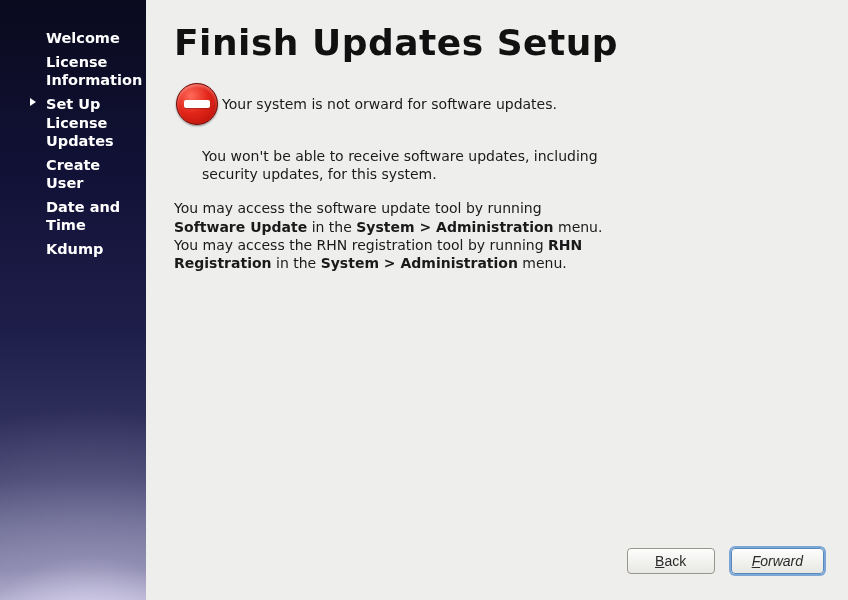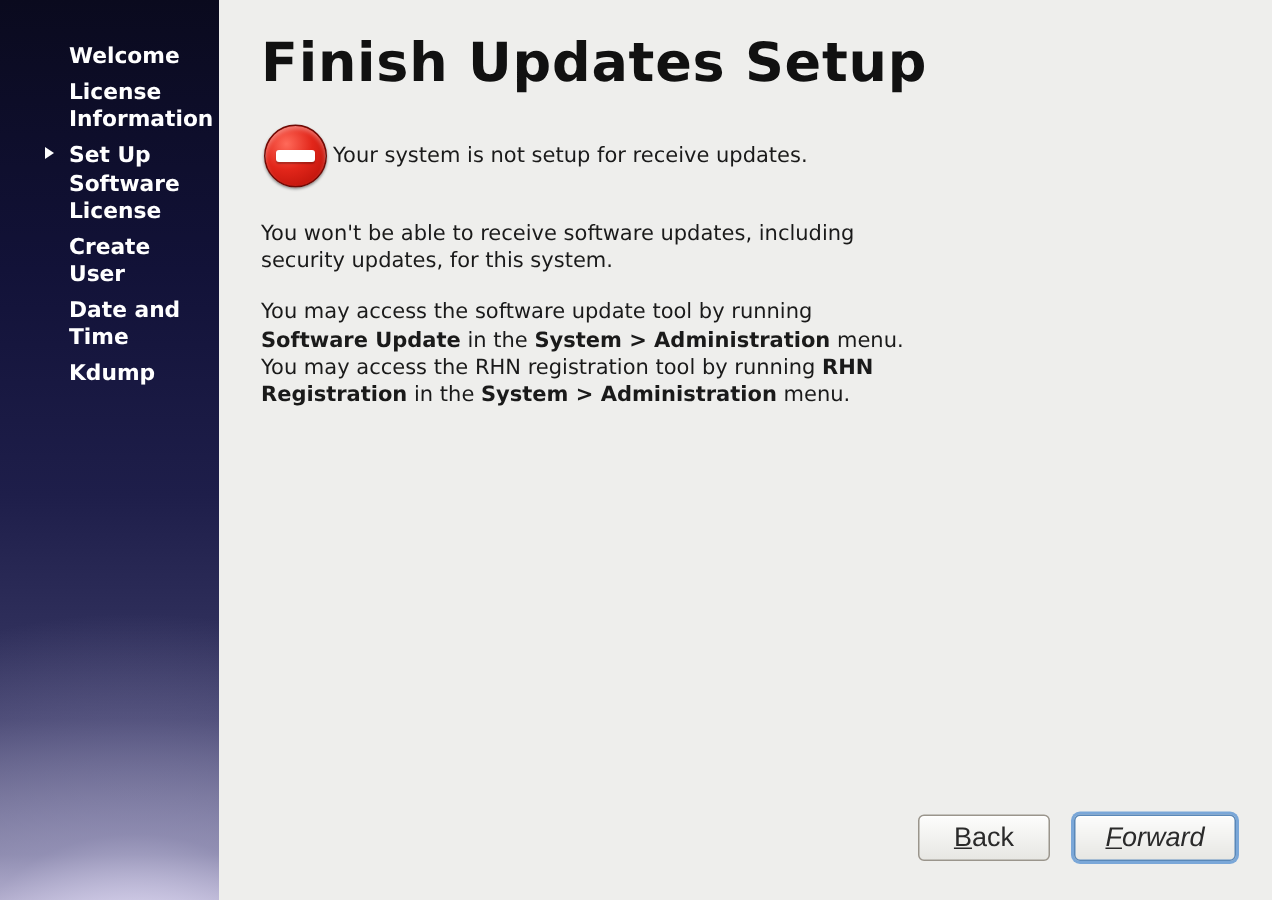--- a/index.html
+++ b/index.html
@@ -65,32 +65,32 @@
   .warn-icon .bar {
     position: absolute;
     left: 10px; right: 10px; top: 50%;
     height: 8px; transform: translateY(-50%);
     background: #fff;
     border-radius: 2px;
     box-shadow: 0 1px 1px rgba(0,0,0,0.25);
   }
   .warn-text { font-size: 14px; }
   .body-text { font-size: 14px; line-height: 1.3; max-width: 440px; }
-  .para1 { margin-bottom: 16px; }
+  .para1 { margin-bottom: 16px; margin-left: 28px; }
   .footer {
     position: absolute;
     right: 24px;
     bottom: 26px;
     display: flex;
     gap: 16px;
   }
   .btn {
     min-width: 88px;
     padding: 4px 20px;
-    font-size: 18px;
+    font-size: 14px;
     background: linear-gradient(to bottom, #fdfdfc, #e7e7e3);
     border: 1px solid #9a958c;
     border-radius: 4px;
     color: #2a2a2a;
     cursor: pointer;
     box-shadow: inset 0 1px 0 rgba(255,255,255,0.8);
   }
   .btn.focus {
     outline: none;
     box-shadow: 0 0 0 2px #7aa7d8, inset 0 1px 0 rgba(255,255,255,0.8);
@@ -104,42 +104,42 @@
 
 <div class="sidebar">
   <div class="nav-item">
     <span>Welcome</span>
   </div>
   <div class="nav-item">
     <span>License Information</span>
   </div>
   <div class="nav-item">
     <span class="arrow"></span>
-    <span>Set Up Software License</span>
+    <span>Set Up License Updates</span>
   </div>
   <div class="nav-item">
     <span>Create User</span>
   </div>
   <div class="nav-item">
     <span>Date and Time</span>
   </div>
   <div class="nav-item">
     <span>Kdump</span>
   </div>
 </div>
 
 <div class="main">
   <h1 class="page-title">Finish Updates Setup</h1>
 
   <div class="warn-row">
     <div class="warn-icon">
       <div class="disc"></div>
         <div class="bar"></div>
     </div>
-    <span class="warn-text">Your system is not setup for receive updates.</span>
+    <span class="warn-text">Your system is not orward for software updates.</span>
   </div>
 
   <p class="body-text para1">You won't be able to receive software updates, including security updates, for this system.</p>
 
   <p class="body-text">
     <span>You may access the software update tool by running </span><b>Software Update</b><span> in the </span><b>System &gt; Administration</b><span> menu.</span>
   </p>
   <p class="body-text">
     <span>You may access the RHN registration tool by running </span><b>RHN Registration</b><span> in the </span><b>System &gt; Administration</b><span> menu.</span>
   </p>

